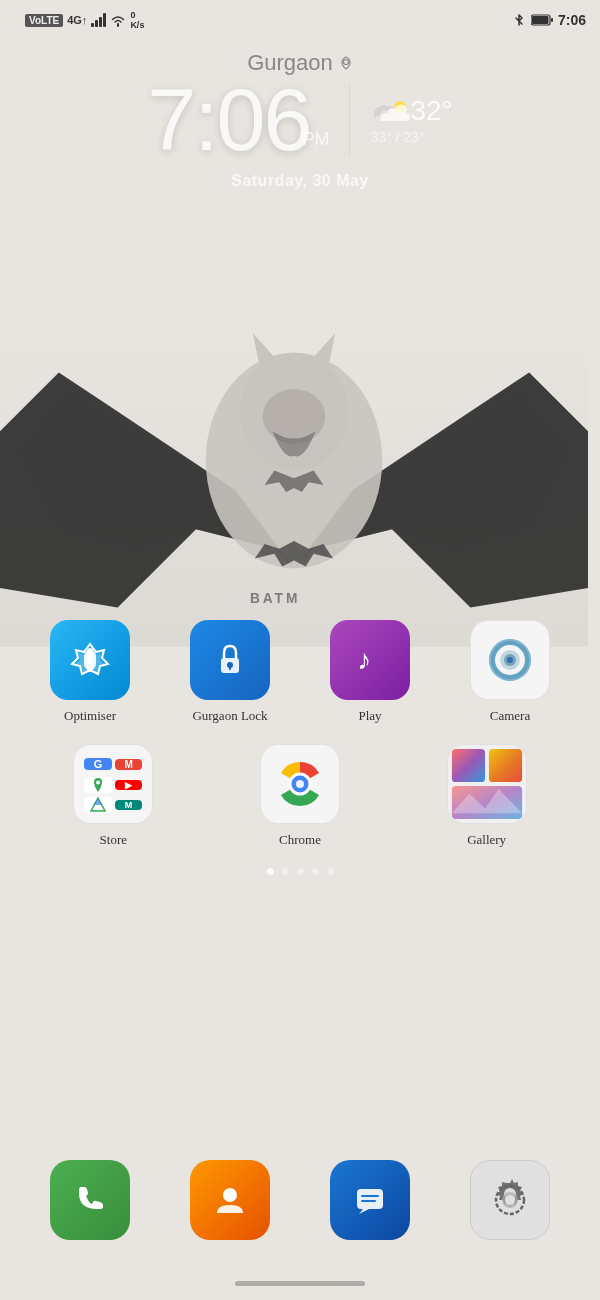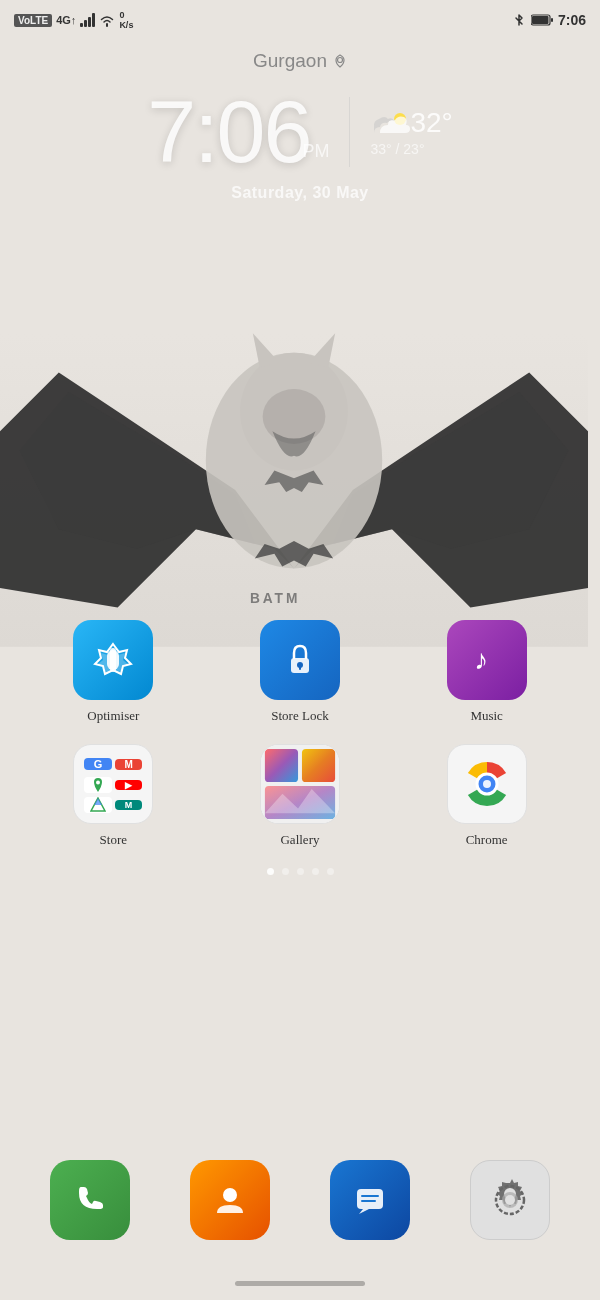--- a/index.html
+++ b/index.html
@@ -10,21 +10,21 @@
       background-color: #e8e4df;
       font-family: 'Arial', sans-serif;
       overflow: hidden;
       position: relative;
     }
 
     
     .status-bar {
       position: absolute;
       top: 0;
-      left: 0;
+      left: 11px;
       right: 0;
       height: 40px;
       display: flex;
       justify-content: space-between;
       align-items: center;
       padding: 0 14px;
       z-index: 100;
     }
 
     .status-left {
@@ -68,22 +68,22 @@
       flex-direction: column;
       align-items: center;
       z-index: 10;
     }
 
     .location-row {
       display: flex;
       align-items: center;
       gap: 6px;
       color: #888;
-      font-size: 19px;
-      margin-bottom: 16px;
+      font-size: 22px;
+      margin-bottom: 0;
       text-align: center;
     }
 
     .time-weather-row {
       display: flex;
       align-items: center;
       gap: 20px;
     }
 
     .big-time {
@@ -445,33 +445,47 @@
 
     <div class="app-item">
       <div class="app-icon icon-screenlock">
         <svg width="44" height="44" viewBox="0 0 44 44">
           <rect x="13" y="20" width="18" height="15" rx="3" fill="white" opacity="0.9"></rect>
           <path d="M16 20 L16 15 Q16 8 22 8 Q28 8 28 15 L28 20" stroke="white" stroke-width="2.5" fill="none" stroke-linecap="round"></path>
           <circle cx="22" cy="27" r="3" fill="#1565c0"></circle>
           <line x1="22" y1="27" x2="22" y2="31" stroke="#1565c0" stroke-width="2" stroke-linecap="round"></line>
         </svg>
       </div>
-      <span class="app-label">Store Lock</span>
+      <span class="app-label">Gurgaon Lock</span>
     </div>
 
     <div class="app-item">
       <div class="app-icon icon-music">
         <svg width="46" height="46" viewBox="0 0 46 46">
           <circle cx="23" cy="23" r="20" fill="none"></circle>
           <text x="10" y="32" font-size="28" fill="white">♪</text>
         </svg>
       </div>
-      <span class="app-label">Music</span>
-    </div>
-
+      <span class="app-label">Play</span>
+    </div>
+
+    <div class="app-item">
+      <div class="app-icon icon-camera">
+        <svg width="46" height="46" viewBox="0 0 46 46">
+          <circle cx="23" cy="23" r="18" fill="none" stroke="#60a0c0" stroke-width="6"></circle>
+          <circle cx="23" cy="23" r="10" fill="#5090b0" opacity="0.3"></circle>
+          <circle cx="23" cy="23" r="6" fill="#4080a0" opacity="0.6"></circle>
+          <circle cx="23" cy="23" r="3" fill="#3070b0"></circle>
+
+          <circle cx="23" cy="23" r="20" fill="none" stroke="#a0c8e0" stroke-width="2" opacity="0.5"></circle>
+          <circle cx="23" cy="23" r="16" fill="none" stroke="#80b8d0" stroke-width="1" opacity="0.4"></circle>
+        </svg>
+      </div>
+      <span class="app-label">Camera</span>
+    </div>
   </div>
 
   <div class="app-row">
 
     <div class="app-item">
       <div class="app-icon icon-google">
 
         <div class="google-mini-icon" style="background:#4285F4; color:white; font-size:11px;">G</div>
 
         <div class="google-mini-icon" style="background:#EA4335; color:white; font-size:10px;">M</div>
@@ -490,20 +504,43 @@
             <polygon points="8,1 15,14 1,14" fill="none" stroke="#34A853" stroke-width="1.5"></polygon>
             <polygon points="8,1 12,8 4,8" fill="#4285F4" opacity="0.7"></polygon>
           </svg>
         </div>
 
         <div class="google-mini-icon" style="background:#00897B; color:white; font-size:9px;">M</div>
       </div>
       <span class="app-label">Store</span>
     </div>
 
+
+    <div class="app-item">
+      <div class="app-icon icon-chrome">
+        <svg width="50" height="50" viewBox="0 0 50 50">
+
+          <circle cx="25" cy="25" r="22" fill="none"></circle>
+
+          <path d="M25 3 A22 22 0 0 1 44.1 14 L25 25 Z" fill="#EA4335"></path>
+
+          <path d="M44.1 36 A22 22 0 0 1 5.9 36 L25 25 Z" fill="#34A853"></path>
+
+          <path d="M5.9 14 A22 22 0 0 1 25 3 L25 25 Z" fill="#FBBC05"></path>
+
+          <circle cx="25" cy="25" r="10" fill="#4285F4"></circle>
+
+          <circle cx="25" cy="25" r="10" fill="none" stroke="white" stroke-width="3"></circle>
+
+          <circle cx="25" cy="25" r="7" fill="#4285F4"></circle>
+          <circle cx="25" cy="25" r="4" fill="white" opacity="0.9"></circle>
+        </svg>
+      </div>
+      <span class="app-label">Chrome</span>
+    </div>
 
     <div class="app-item">
       <div class="app-icon icon-gallery">
         <svg width="80" height="80" viewBox="0 0 80 80">
           <defs>
             <linearGradient id="gallGrad1" x1="0" y1="0" x2="1" y2="1">
               <stop offset="0%" stop-color="#FF6B6B"></stop>
               <stop offset="50%" stop-color="#9B59B6"></stop>
               <stop offset="100%" stop-color="#3498DB"></stop>
             </linearGradient>
@@ -519,43 +556,20 @@
 
           <rect x="42" y="4" width="34" height="34" rx="4" fill="url(#gallGrad2)"></rect>
 
           <rect x="4" y="42" width="72" height="34" rx="4" fill="url(#gallGrad1)" opacity="0.7"></rect>
 
           <path d="M4 70 L22 50 L38 65 L52 45 L76 70" fill="white" opacity="0.3"></path>
         </svg>
       </div>
       <span class="app-label">Gallery</span>
     </div>
-
-    <div class="app-item">
-      <div class="app-icon icon-chrome">
-        <svg width="50" height="50" viewBox="0 0 50 50">
-
-          <circle cx="25" cy="25" r="22" fill="none"></circle>
-
-          <path d="M25 3 A22 22 0 0 1 44.1 14 L25 25 Z" fill="#EA4335"></path>
-
-          <path d="M44.1 36 A22 22 0 0 1 5.9 36 L25 25 Z" fill="#34A853"></path>
-
-          <path d="M5.9 14 A22 22 0 0 1 25 3 L25 25 Z" fill="#FBBC05"></path>
-
-          <circle cx="25" cy="25" r="10" fill="#4285F4"></circle>
-
-          <circle cx="25" cy="25" r="10" fill="none" stroke="white" stroke-width="3"></circle>
-
-          <circle cx="25" cy="25" r="7" fill="#4285F4"></circle>
-          <circle cx="25" cy="25" r="4" fill="white" opacity="0.9"></circle>
-        </svg>
-      </div>
-      <span class="app-label">Chrome</span>
-    </div>
   </div>
 
   <div class="page-indicators">
     <div class="page-dot active"></div>
     <div class="page-dot"></div>
     <div class="page-dot"></div>
     <div class="page-dot"></div>
     <div class="page-dot"></div>
   </div>
 </div>

